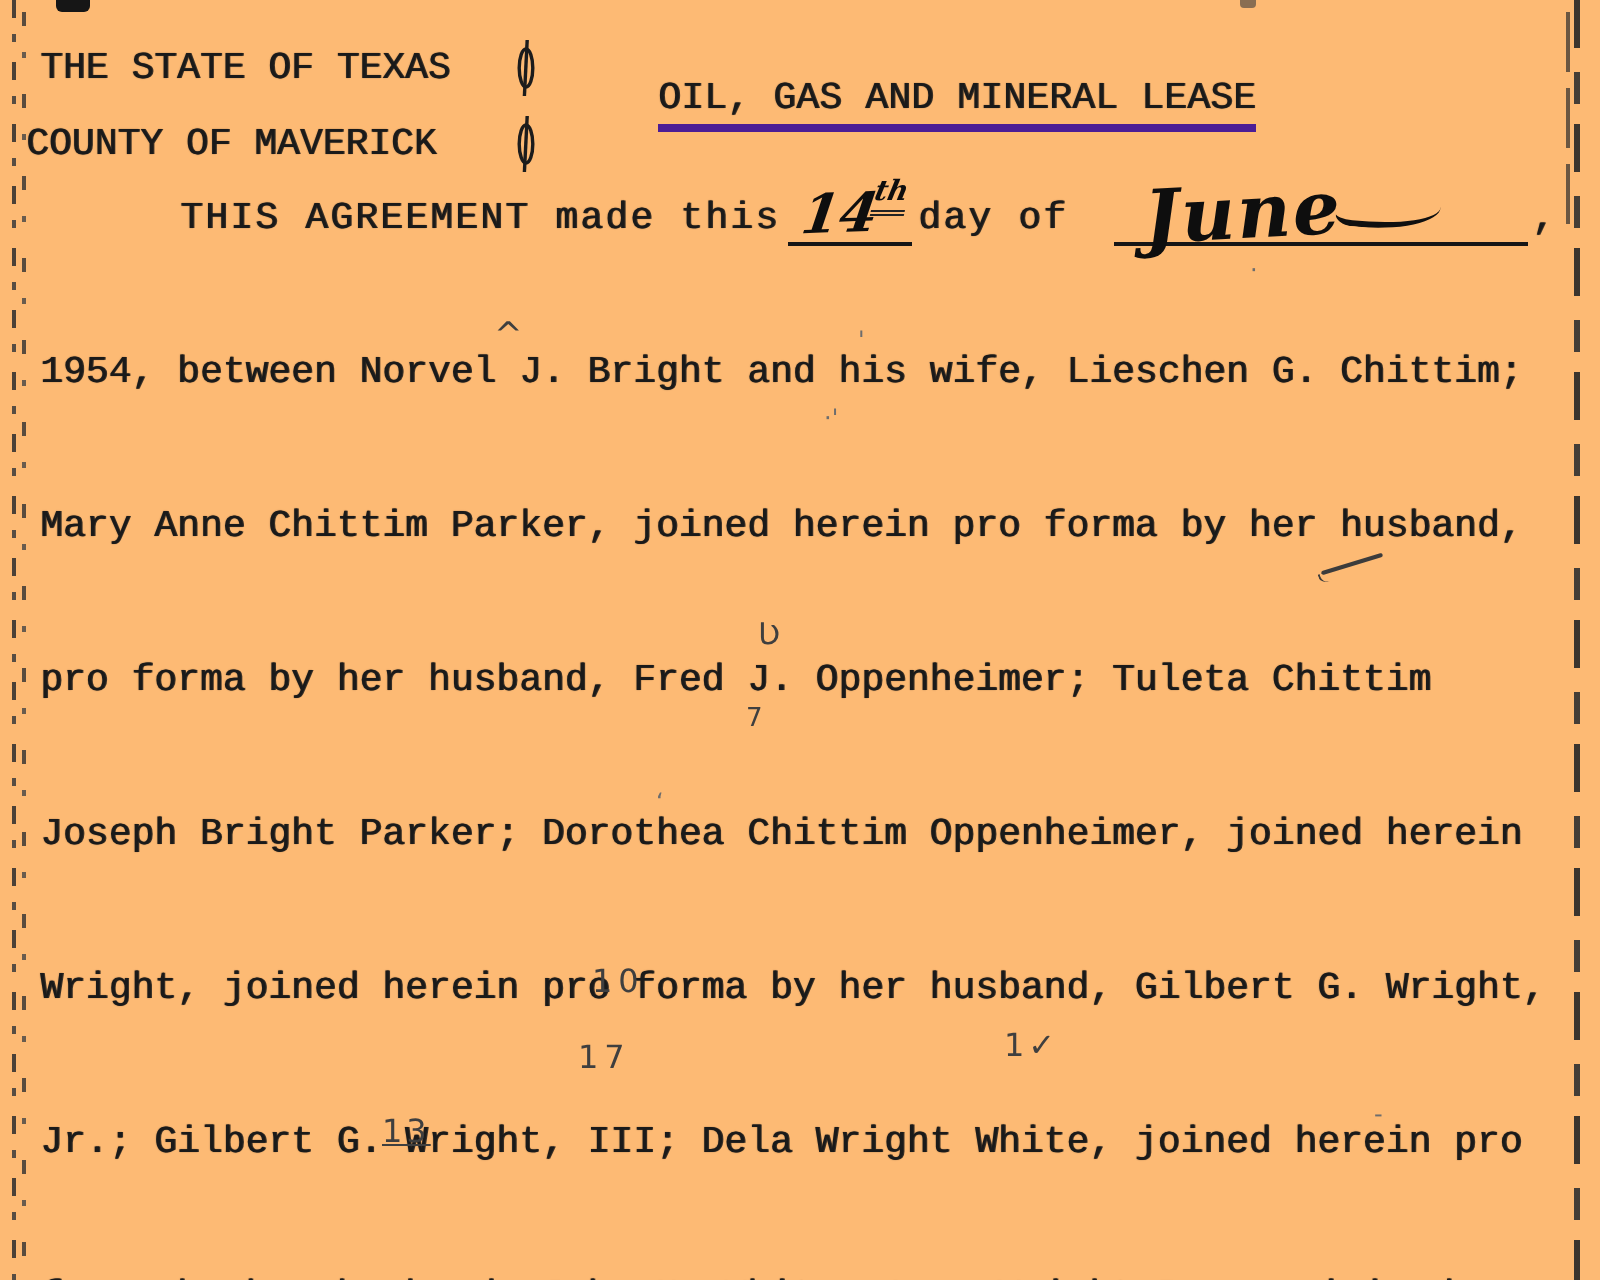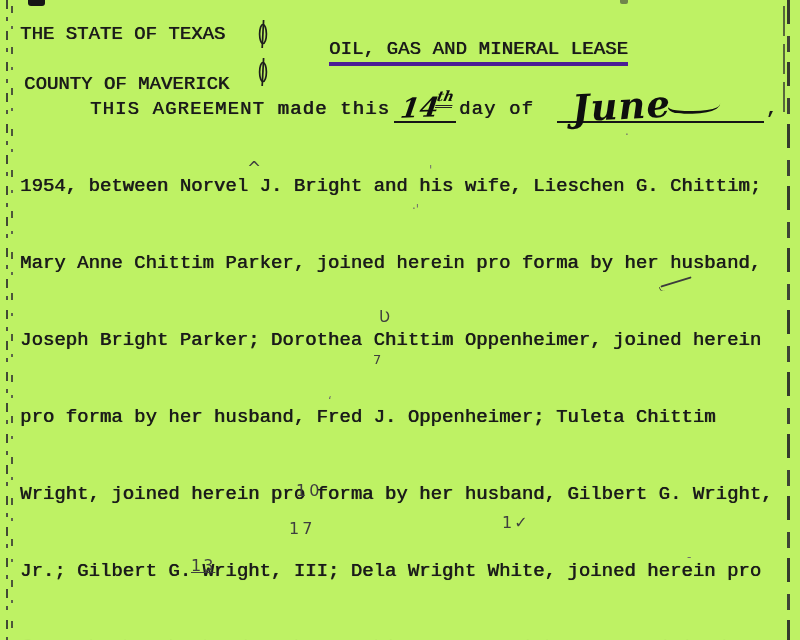--- a/index.html
+++ b/index.html
@@ -6,21 +6,21 @@
   body {
     width: 800px; height: 640px;
     background: #ffffff;
     overflow: hidden;
     position: relative;
     font-family: "Liberation Mono", monospace;
     color: #171717;
   }
   .page {
     position: absolute; inset: 0;
-    background: #bef264;
+    background: #fdba74;
   }
   
   .tw {
     font-family: "Liberation Mono", monospace;
     font-size: 19px;
     line-height: 19px;
     color: #1a1a1a;
     text-shadow: 0.6px 0 0 rgba(25,25,25,0.85), 0 0 0.7px rgba(25,25,25,0.45);
     white-space: pre;
   }
@@ -149,21 +149,21 @@
 <div class="page">
 
   <div class="edge-left-a"></div>
   <div class="edge-left-b"></div>
   <div class="edge-right-a"></div>
   <div class="edge-right-b"></div>
   <div class="corner-mark"></div>
   <div class="corner-mark2"></div>
 
   <div class="tw abs" style="left:20px; top:25px;">THE STATE OF TEXAS</div>
-  <div class="tw abs" style="left:24px; top:63px;margin-top:12px;">COUNTY OF MAVERICK</div>
+  <div class="tw abs" style="left:13px; top:63px;">COUNTY OF MAVERICK</div>
 
   <span class="abs bracket" style="left:256px; top:20px;">
     <svg width="14" height="28" viewBox="0 0 14 28">
       <ellipse cx="7" cy="14" rx="3.4" ry="9.5" fill="none" stroke="#1c1c1c" stroke-width="1.7"></ellipse>
       <line x1="7.6" y1="0" x2="6.2" y2="28" stroke="#1c1c1c" stroke-width="1.7"></line>
     </svg>
   </span>
   <span class="abs bracket" style="left:256px; top:58px;">
     <svg width="14" height="28" viewBox="0 0 14 28">
       <ellipse cx="7" cy="14" rx="3.4" ry="9.5" fill="none" stroke="#1c1c1c" stroke-width="1.7"></ellipse>
@@ -185,22 +185,22 @@
     <div class="blank" style="left:557px; top:100px; width:207px;"></div>
     <span class="hand hand-month" style="left:572px; top:84px;">June</span>
     <div class="flourish" style="left:668px; top:98px;"></div>
 
     <div class="tw abs" style="left:766px; top:100px;">,</div>
   </div>
 
   <div class="tw abs body-text">
     <div>1954, between Norvel J. Bright and his wife, Lieschen G. Chittim;</div>
     <div>Mary Anne Chittim Parker, joined herein pro forma by her husband,</div>
+    <div>pro forma by her husband, Fred J. Oppenheimer; Tuleta Chittim</div>
     <div>Joseph Bright Parker; Dorothea Chittim Oppenheimer, joined herein</div>
-    <div>pro forma by her husband, Fred J. Oppenheimer; Tuleta Chittim</div>
     <div>Wright, joined herein pro forma by her husband, Gilbert G. Wright,</div>
     <div>Jr.; Gilbert G. Wright, III; Dela Wright White, joined herein pro</div>
     <div>forma by her husband, John H. White; Anne Wright Basse, joined</div>
     
     
     
     
     
     
   </div>

